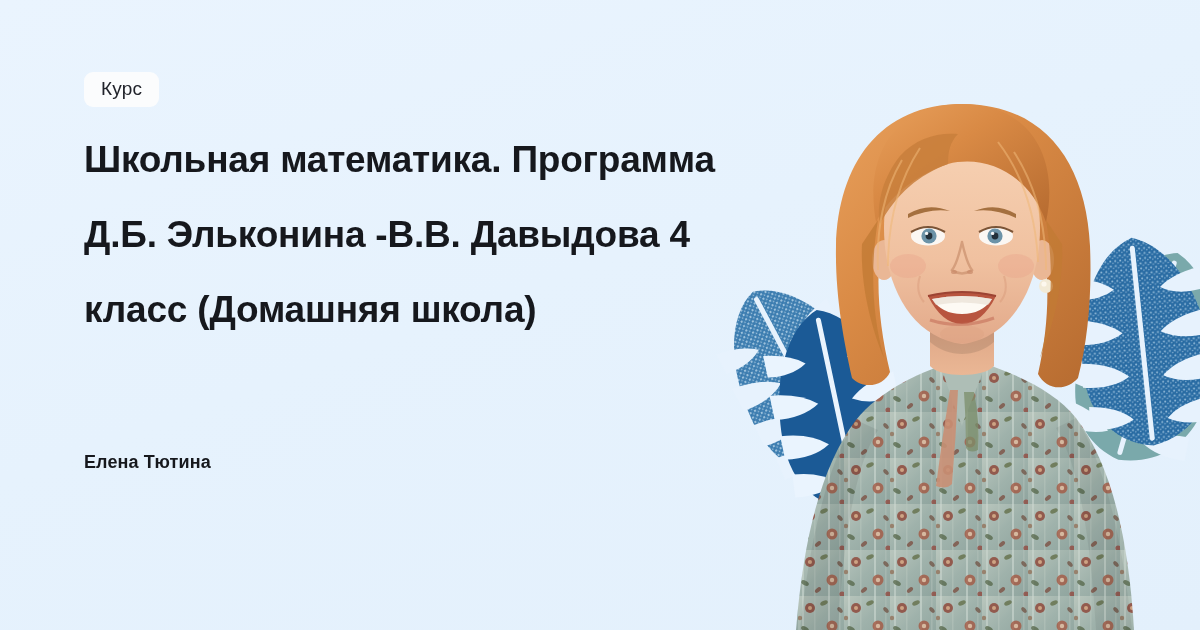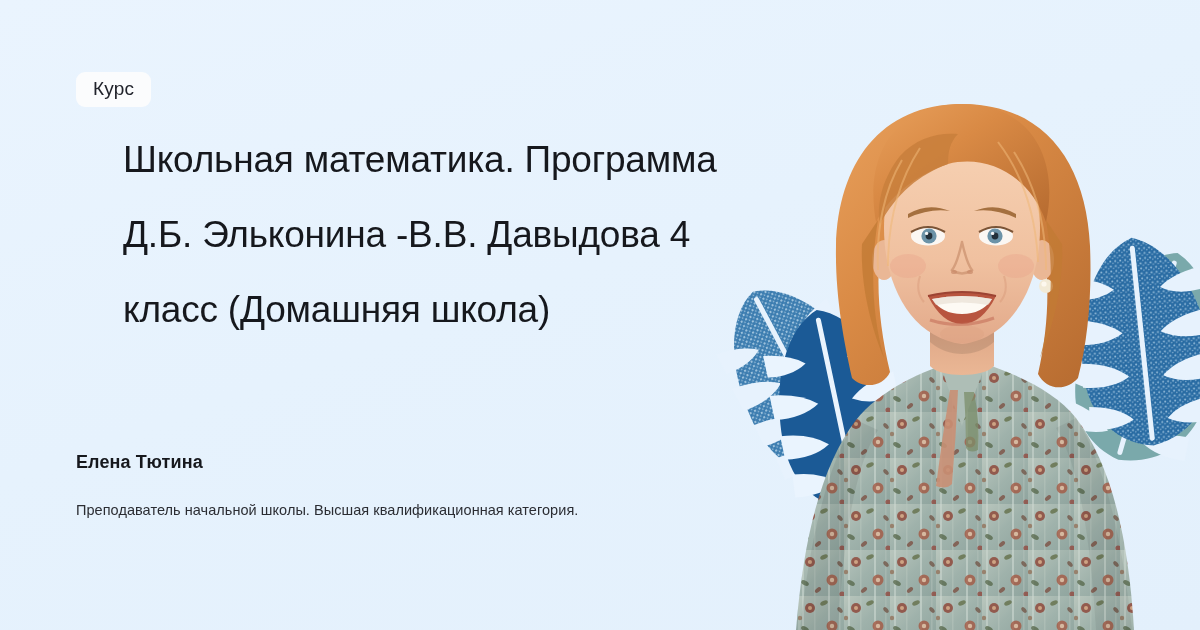--- a/index.html
+++ b/index.html
@@ -13,36 +13,35 @@
     position:absolute; inset:0;
     background: linear-gradient(160deg, #eaf4fe 0%, #e6f2fd 45%, #e3f0fc 100%);
     overflow:hidden;
   }
 
   
   #decor { position:absolute; inset:0; pointer-events:none; }
 
   
   #content {
-    position:absolute; left:76px; top:0; width:760px; height:630px;
+    position:absolute; left:84px; top:0; width:760px; height:630px;
     z-index:6;
   }
   #badge {
     position:absolute; left:0; top:72px;
     background:#fbfcfd; border-radius:9px;
     padding:7px 17px 9px 17px;
     font-size:19px; color:#21232b; letter-spacing:.2px;
     line-height:1;
   }
   #title {
     position:absolute; left:0; top:122px; width:760px;
-    font-size:37px; font-weight:normal; color:#16181d;
+    font-size:37px; font-weight:bold; color:#16181d;
     line-height:75px; letter-spacing:-0.2px;
     white-space:pre-line;
-    margin-left:47px;
   }
   #author {
     position:absolute; left:0; top:452px;
     font-size:18px; font-weight:bold; color:#16181d;
     letter-spacing:.1px;
     text-align:right;
   }
   #subtitle {
     position:absolute; left:0; top:502px;
     font-size:14.5px; color:#2b2d33; letter-spacing:.05px;
@@ -323,16 +322,15 @@
 
   <div id="content">
     <div id="badge">Курс</div>
 
     <h1 id="title">Школьная математика. Программа
 Д.Б. Эльконина -В.В. Давыдова 4
 класс (Домашняя школа)</h1>
 
     <div id="author">Елена Тютина</div>
 
-    <div id="subtitle">Преподаватель начальной школы. Высшая квалификационная категория.</div>
   </div>
 
 </div>
 
 </body></html>

